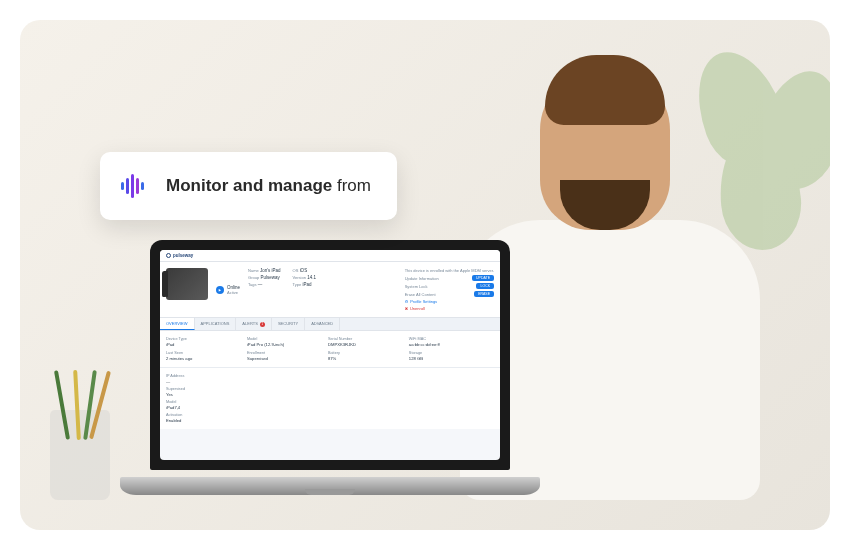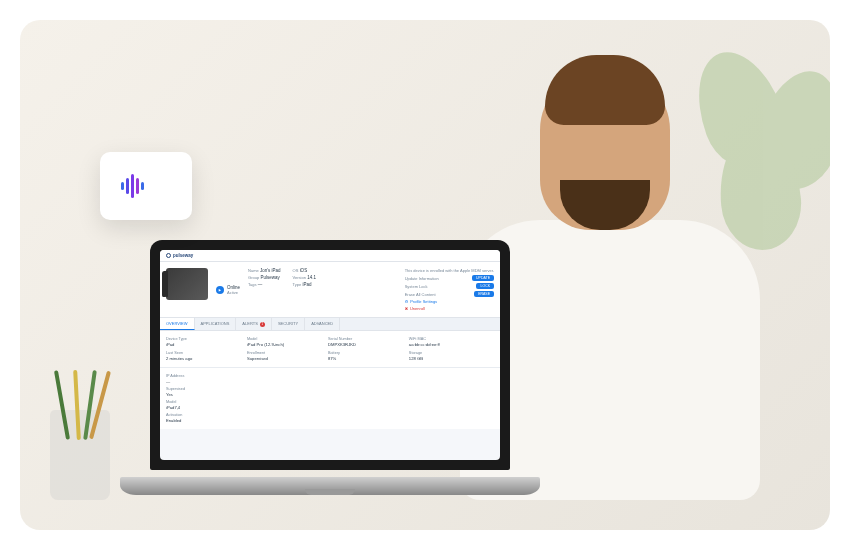--- a/index.html
+++ b/index.html
@@ -520,14 +520,17 @@
   <div class="callout-icon">
     <svg width="36" height="36" viewBox="0 0 36 36">
       <rect x="5" y="14" width="3" height="8" rx="1.5" fill="#3a6ae8"></rect>
       <rect x="10" y="10" width="3" height="16" rx="1.5" fill="#5a4ae8"></rect>
       <rect x="15" y="6" width="3" height="24" rx="1.5" fill="#7a3ae8"></rect>
       <rect x="20" y="10" width="3" height="16" rx="1.5" fill="#9a3ad8"></rect>
       <rect x="25" y="14" width="3" height="8" rx="1.5" fill="#3a6ae8"></rect>
     </svg>
   </div>
   <div class="callout-text">
+    <div>
+      <span class="bold">Monitor and manage</span><span> from</span>
+    </div>
   </div>
 </div>
 
 </body></html>

